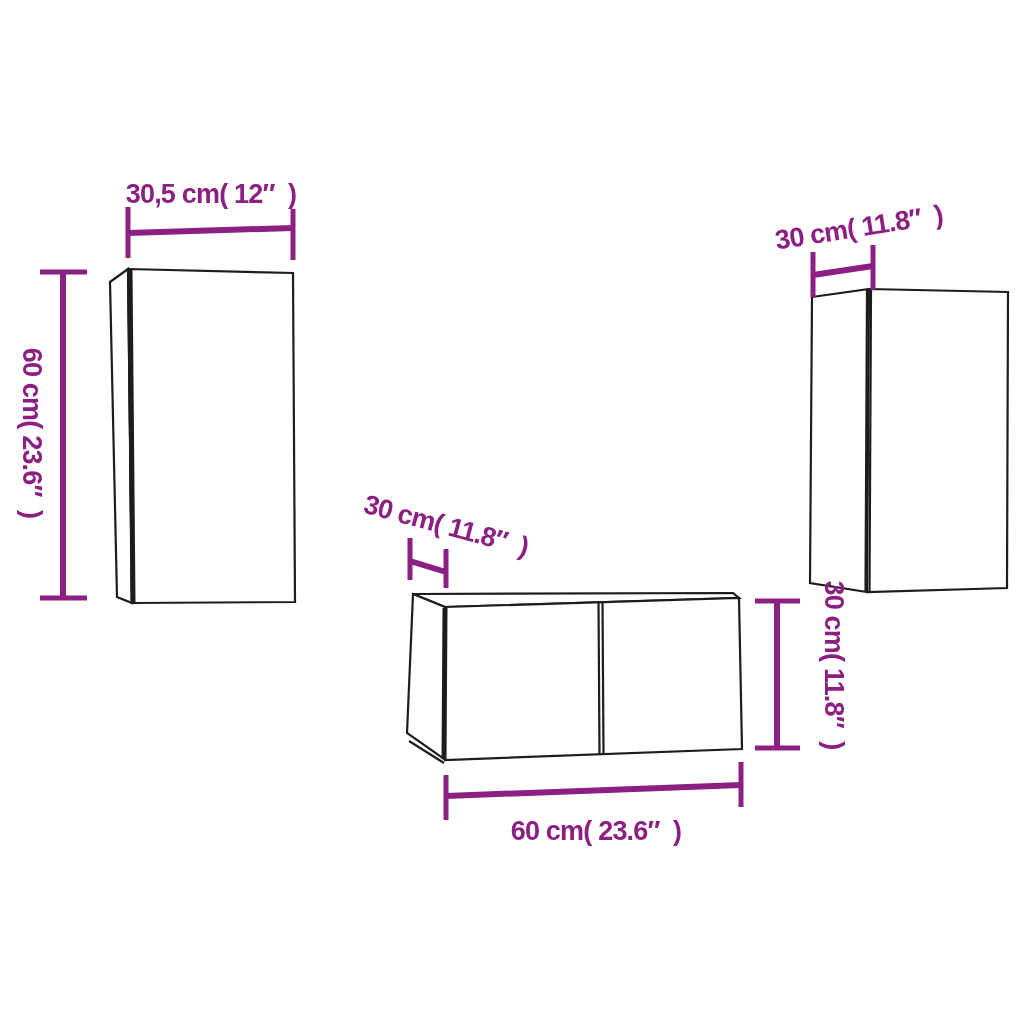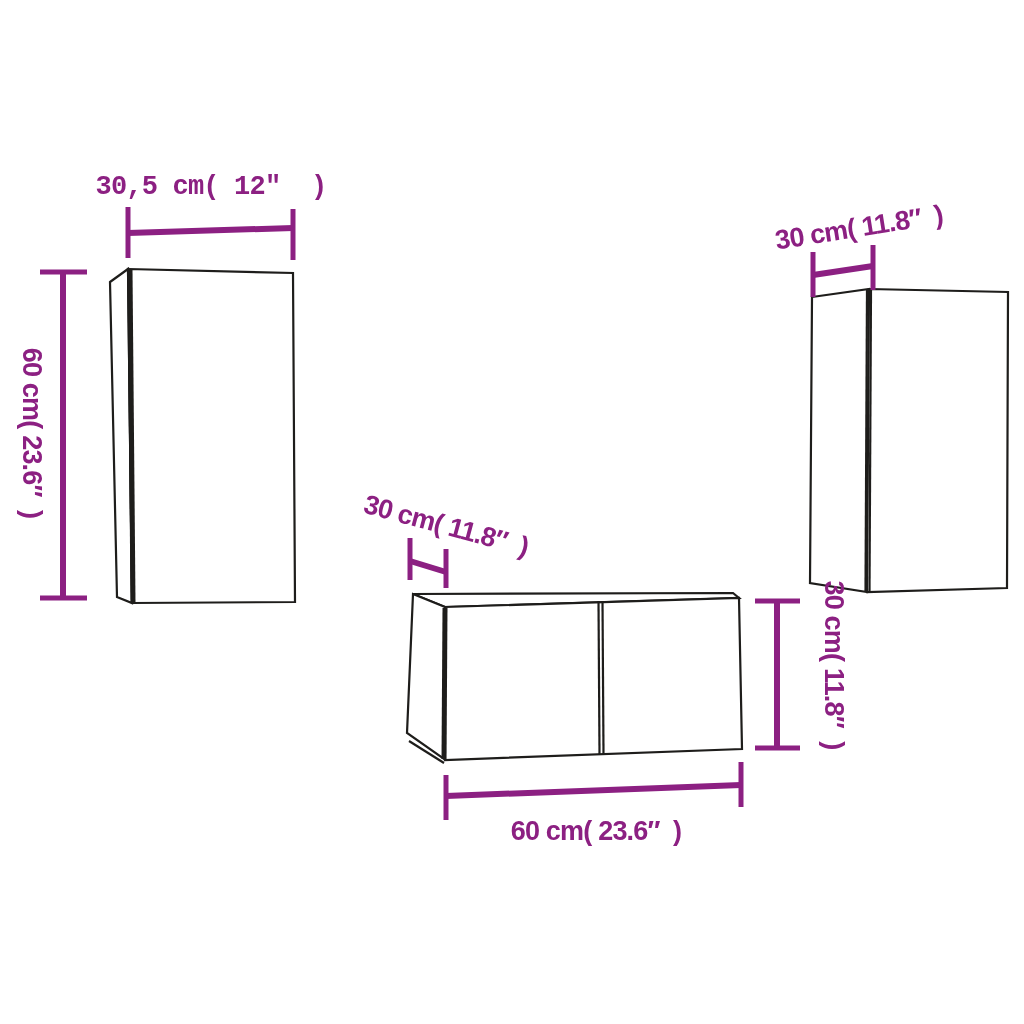--- a/index.html
+++ b/index.html
@@ -124,21 +124,21 @@
       <path class="dtick" d="M741,762 L741,807"></path>
     </g>
 
     <g>
       <path class="dmain" d="M777,601 L777,748"></path>
       <path class="dtick" d="M755,601 L800,601"></path>
       <path class="dtick" d="M755,748 L800,748"></path>
     </g>
   </svg>
 
-  <div class="dim-label" style="left:211px; top:187px; transform:translate(-50%,-50%);font-family:Liberation Mono, monospace;">30,5 cm( 12″  )</div>
+  <div class="dim-label" style="left:211px; top:194px; transform:translate(-50%,-50%);">30,5 cm( 12″  )</div>
 
   <div class="dim-label" style="left:31px; top:433px; transform:translate(-50%,-50%) rotate(90deg);">60 cm( 23.6″  )</div>
 
   <div class="dim-label" style="left:859px; top:228px; transform:translate(-50%,-50%) rotate(-9deg);">30 cm( 11.8″  )</div>
 
   <div class="dim-label" style="left:446px; top:526px; transform:translate(-50%,-50%) rotate(15deg);">30 cm( 11.8″  )</div>
 
   <div class="dim-label" style="left:596px; top:831px; transform:translate(-50%,-50%);">60 cm( 23.6″  )</div>
 
   <div class="dim-label" style="left:833px; top:665px; transform:translate(-50%,-50%) rotate(90deg);">30 cm( 11.8″  )</div>

